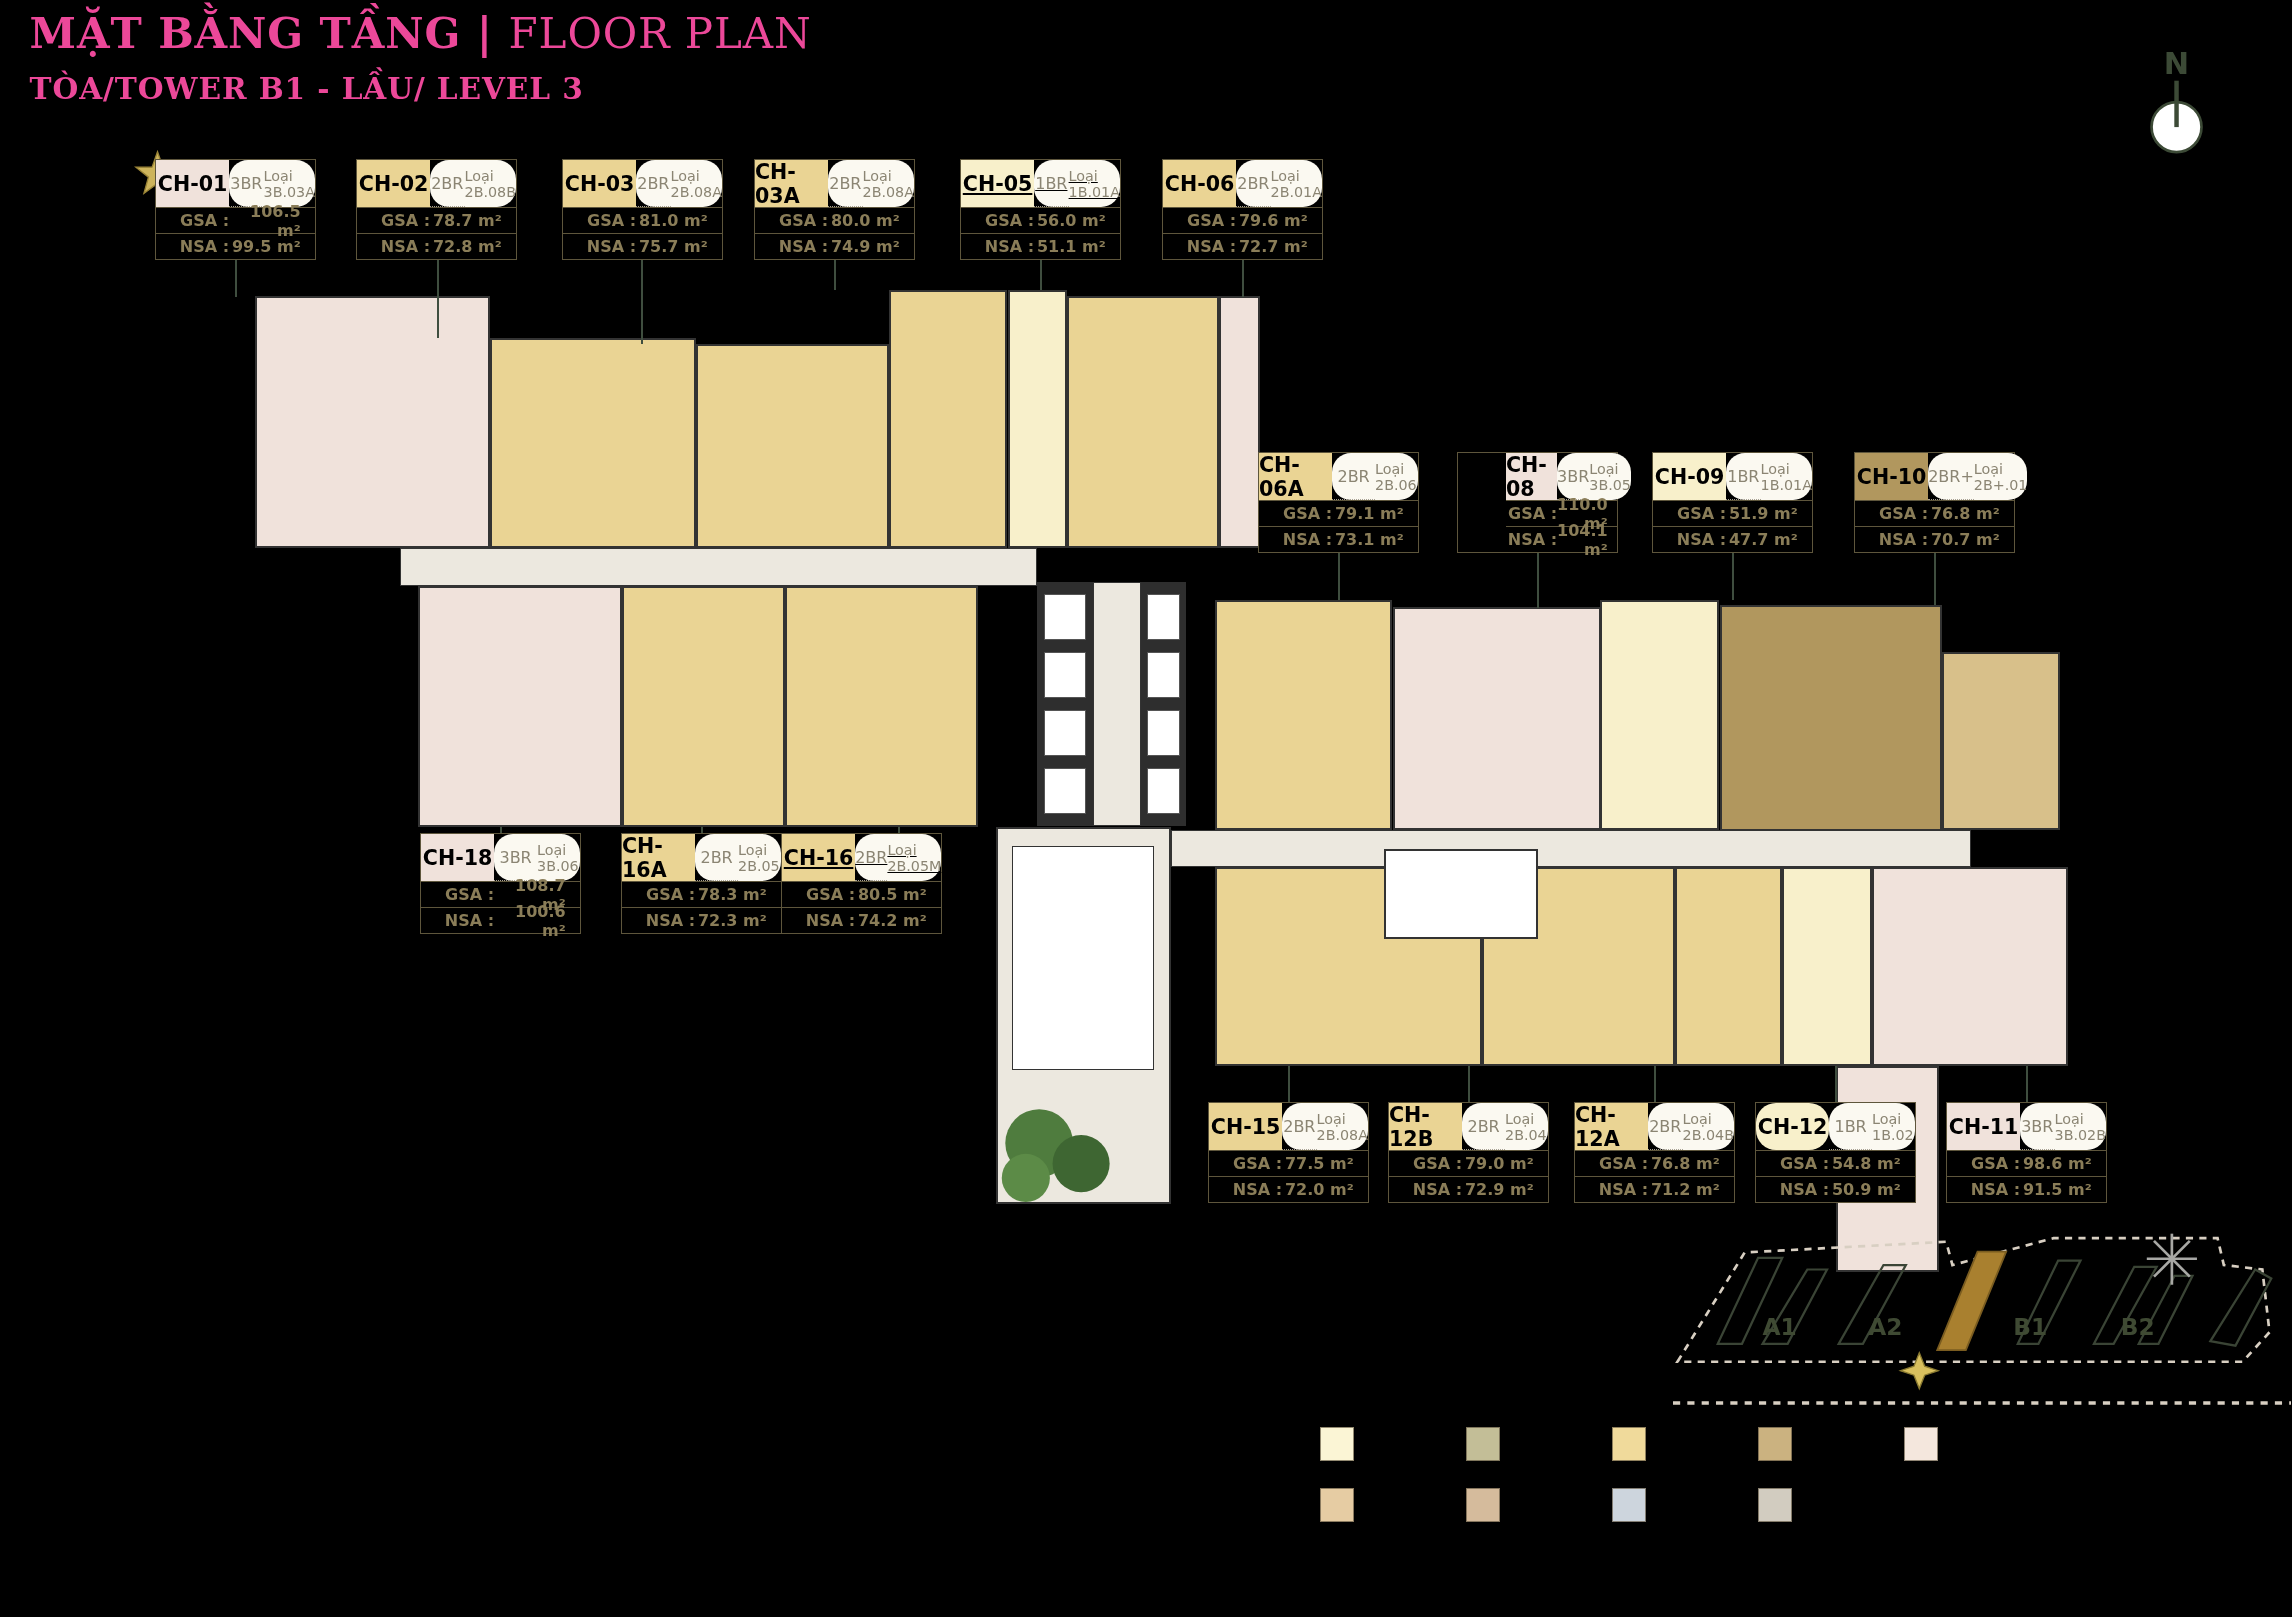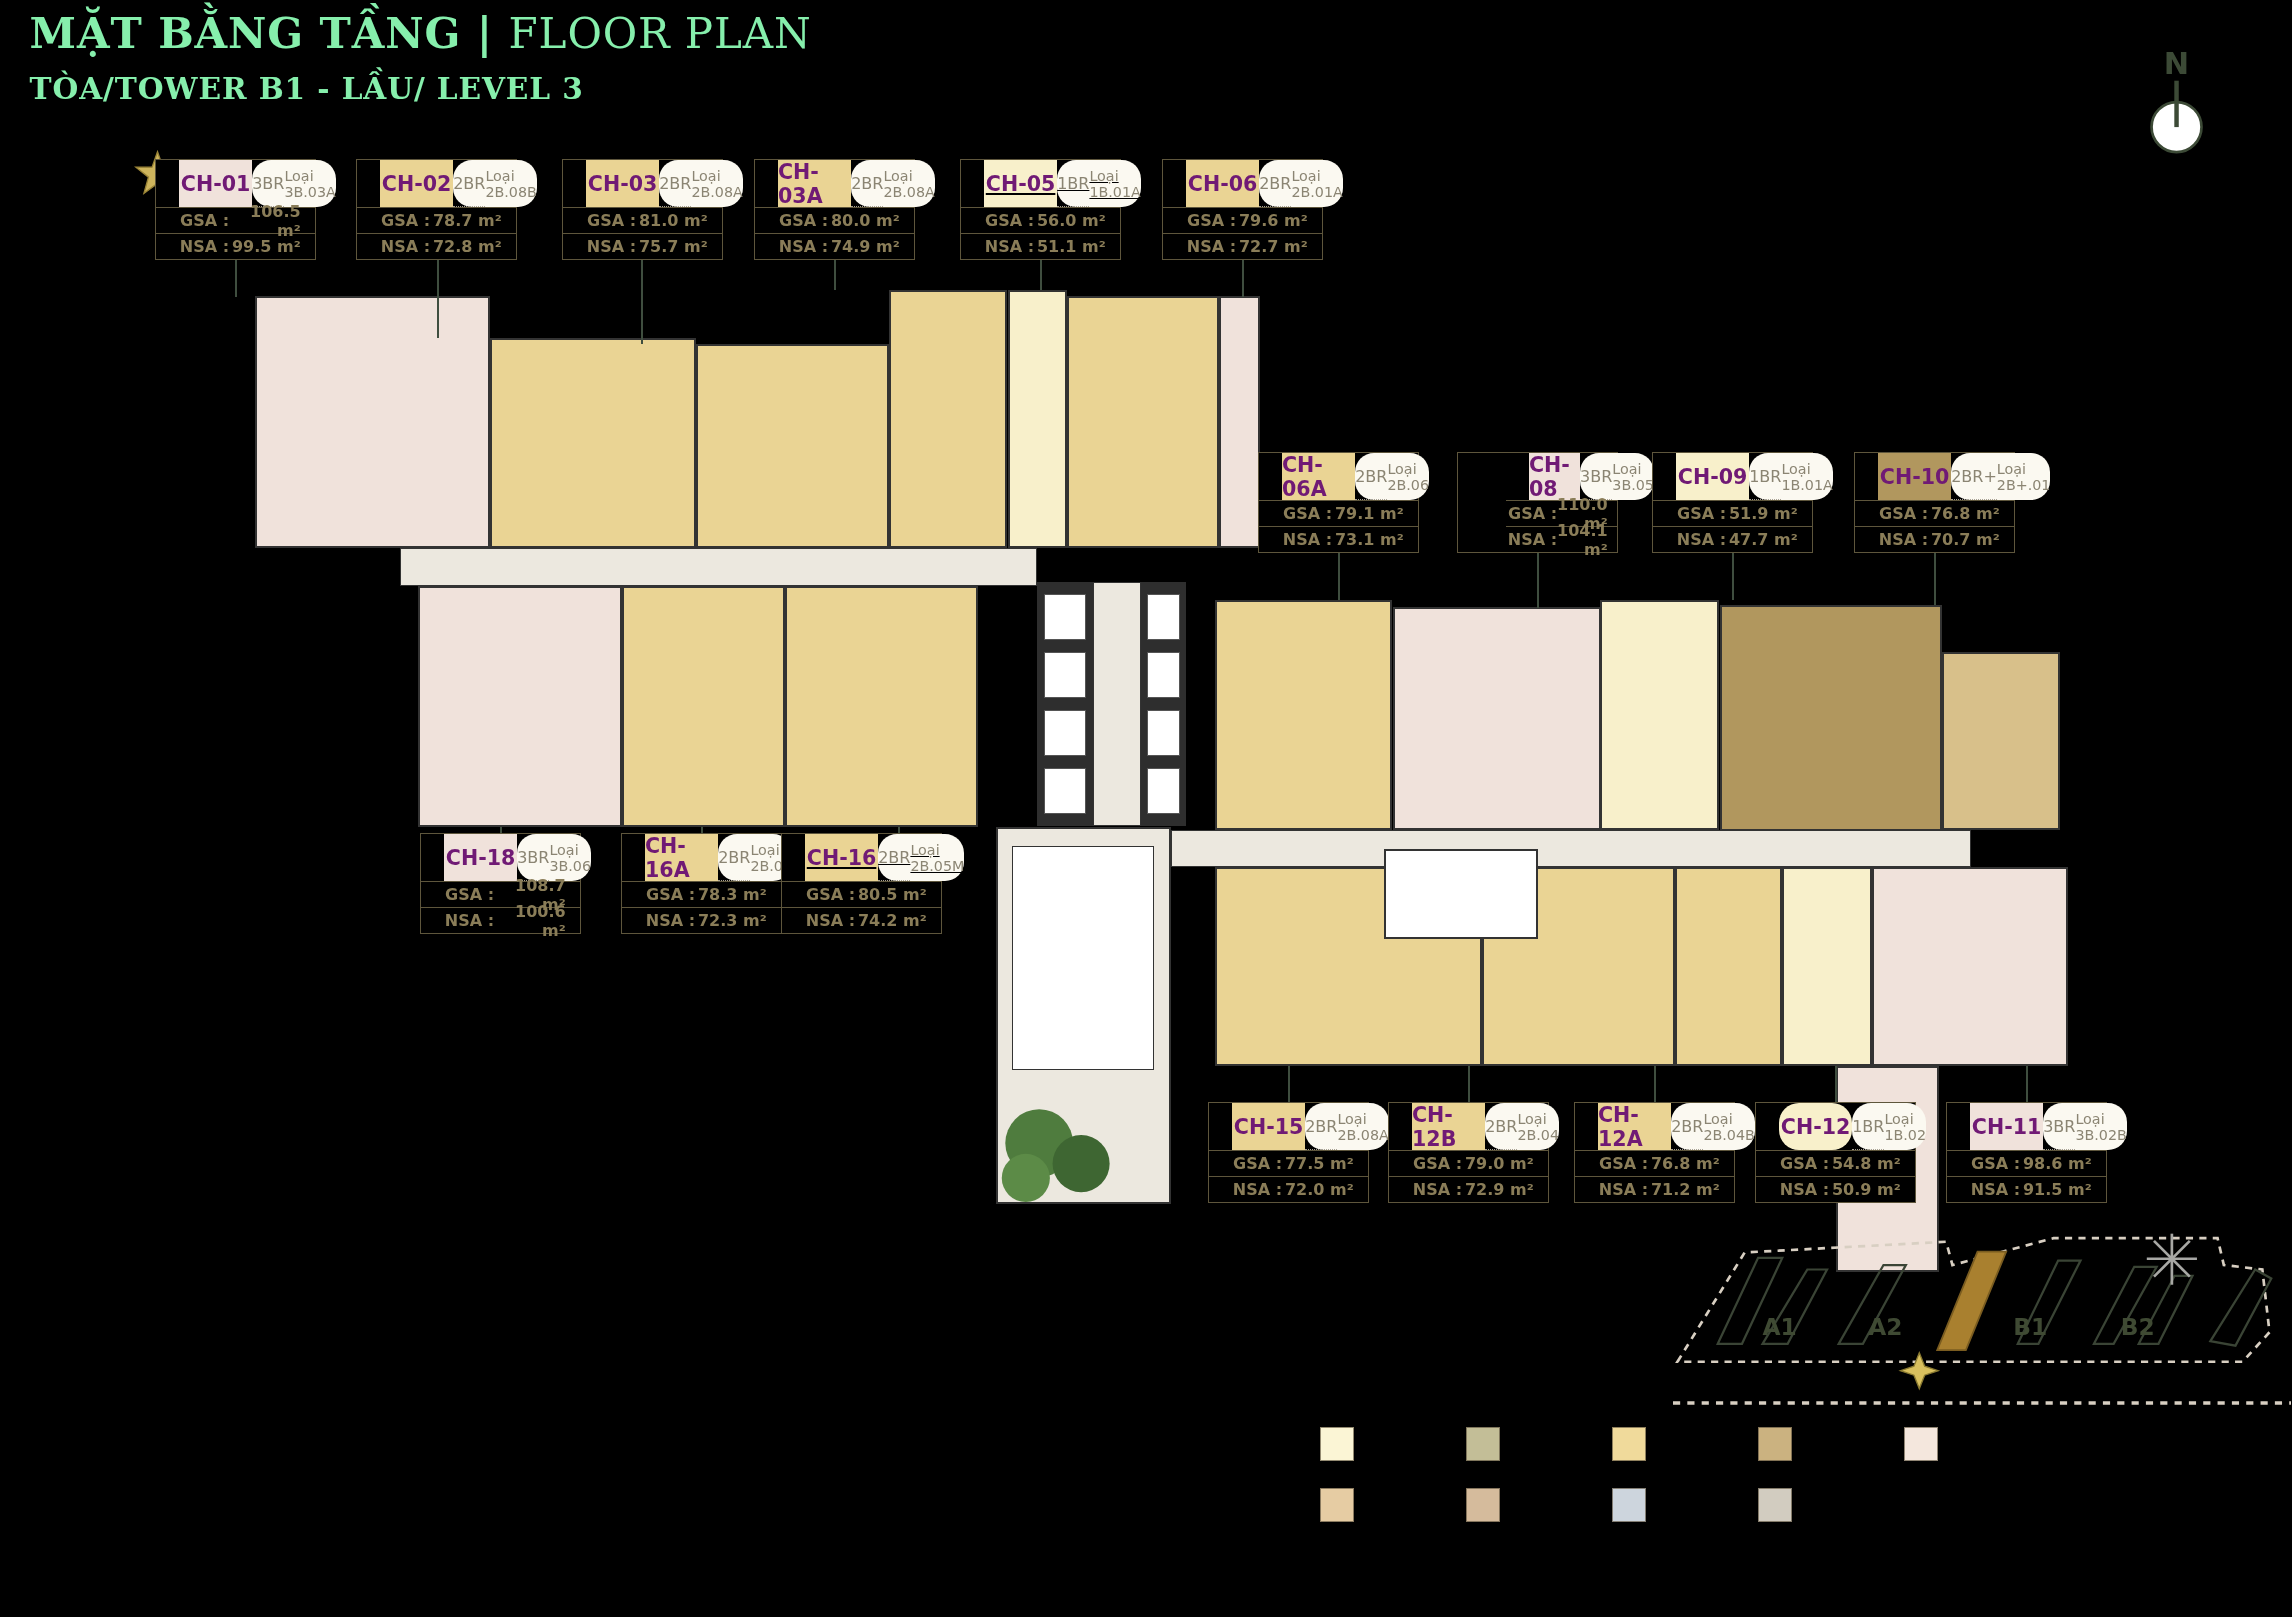--- a/index.html
+++ b/index.html
@@ -14,41 +14,41 @@
   .block{position:absolute;border:2.7px solid #333;box-sizing:border-box;}
   .corridor{position:absolute;border:1.8px solid #333;box-sizing:border-box;}
   .core{position:absolute;background:#2E2E2E;box-sizing:border-box;display:flex;flex-direction:column;
         justify-content:space-evenly;align-items:center;}
   .core .cell{width:70%;height:18%;background:#fff;border:0.9px solid #555;}
   .connector{position:absolute;width:1.8px;background:#3F4E3F;}
   
   .card{position:absolute;width:161px;border:1.8px solid #5E563C;box-sizing:border-box;background:#000;}
   .card-head{display:flex;height:47px;border-bottom:1.8px solid #5E563C;}
   .card-code{flex:0 0 46%;display:flex;align-items:center;justify-content:center;
-             font-weight:bold;font-size:20.6px;color:#701a75;margin-left:23px;}
+             font-weight:bold;font-size:20.6px;color:#000000;}
   .card-type{flex:1;background:#FBF9F1;display:flex;flex-direction:row;border-radius:19px;}
   .card-type .t1{flex:1;display:flex;align-items:center;justify-content:center;font-size:16px;
                  color:#8B8573;border-bottom:0.9px dotted #A9A295;}
   .card-type .t2{flex:1;display:flex;align-items:center;justify-content:center;font-size:14.3px;color:#8B8573;}
   .card-row{display:flex;height:25px;align-items:center;font-weight:bold;font-size:16px;color:#8A7D58;}
   .card-row + .card-row{border-top:1.8px solid #5E563C;}
   .card-row .lbl{flex:0 0 46%;text-align:right;}
   .card-row .val{flex:1;text-align:right;padding-right:14.3px;}
   
   .swatch{position:absolute;width:34px;height:34px;border:1.8px solid rgba(90,80,60,.65);box-sizing:border-box;}
   
   .abs{position:absolute;}
   text{font-family:"DejaVu Sans",sans-serif;}
 </style>
 </head>
 <body>
 
 <div id="page">
 
-  <div id="hdr" style="color: #86efac;">
+  <div id="hdr" style="color: #ec4899;">
     <div id="title-line">
       <span>MẶT BẰNG TẦNG</span>
       <span>|</span>
       <span id="title-en">FLOOR PLAN</span>
     </div>
     <div id="subtitle">TÒA/TOWER B1 - LẦU/ LEVEL 3</div>
   </div>
 
   <svg class="abs" style="left:134px;top:150px;" width="47" height="47" viewBox="0 0 52 52">
     <polygon points="26,2 32,19 50,19 36,30 41,48 26,37 11,48 16,30 2,19 20,19" fill="#CDB45C" stroke="#9A8436" stroke-width="1.5"></polygon>

